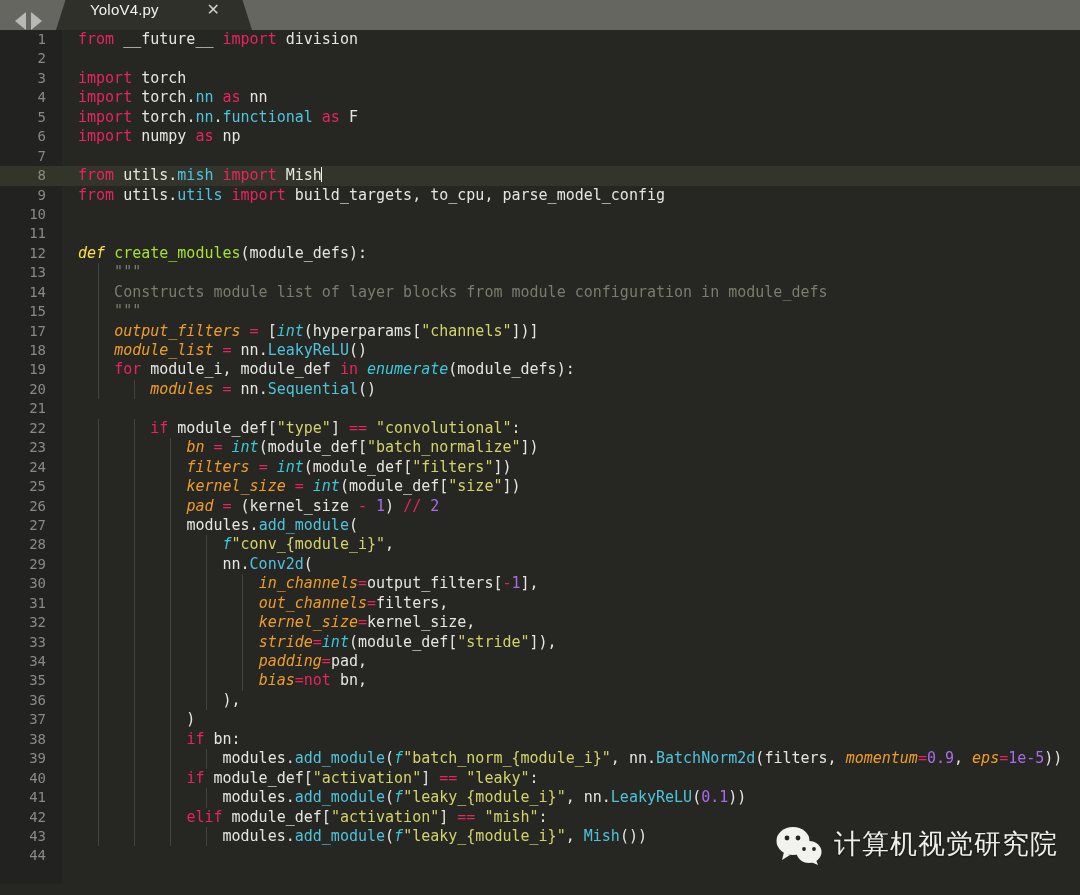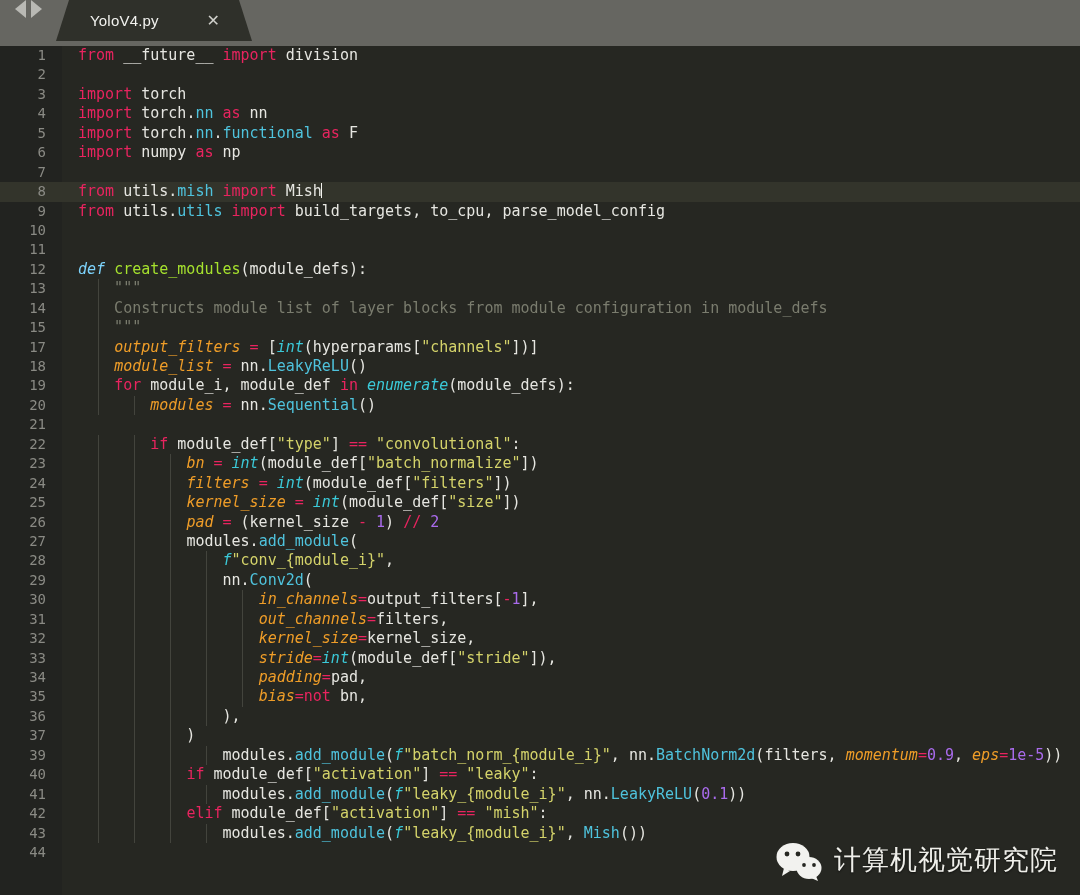--- a/index.html
+++ b/index.html
@@ -19,24 +19,24 @@
     position: relative;
     width: 1080px;
     height: 895px;
     background: #262722;
     overflow: hidden;
   }
 
   
   #tabbar {
     position: relative;
-    height: 46px;
+    height: 30px;
     background: #666661;
     display: flex;
-    align-items: flex-start;
+    align-items: flex-end;
     overflow: hidden;
   }
   #nav-arrows {
     width: 56px;
     display: flex;
     align-items: center;
     justify-content: center;
     gap: 5px;
     flex: 0 0 auto;
   }
@@ -129,21 +129,21 @@
   .guide {
     position: absolute;
     top: 0;
     width: 1px;
     height: 100%;
     background: #43443d;
   }
 
   
   .kw   { color: #e8245f; }            
-  .defk { color: #7dd3fc; font-style: italic; }  
+  .defk { color: #fde047; font-style: italic; }  
   .fn   { color: #a6e22e; }            
   .par  { color: #ef9d28; font-style: italic; }  
   .str  { color: #d4d36a; }            
   .num  { color: #a96bec; }            
   .bi   { color: #3bc9d8; font-style: italic; }  
   .cls  { color: #4fc3dd; }            
   .com  { color: #7a7c6e; }            
   .op   { color: #e8245f; }
   .pl   { color: #e6e6e1; }            
   .fpfx { color: #3bc9d8; font-style: italic; }  
@@ -225,20 +225,21 @@
         <div class="line"><div class="ln">28</div><div class="lc"><div class="guide" style="left: 36.08px;"></div><div class="guide" style="left: 72.16px;"></div><div class="guide" style="left: 108.24px;"></div><div class="guide" style="left: 144.32px;"></div><span>                <span class="fpfx">f</span><span class="str">"conv_{module_i}"</span>,</span></div></div>
         <div class="line"><div class="ln">29</div><div class="lc"><div class="guide" style="left: 36.08px;"></div><div class="guide" style="left: 72.16px;"></div><div class="guide" style="left: 108.24px;"></div><div class="guide" style="left: 144.32px;"></div><span>                <span class="pl">nn</span>.<span class="cls">Conv2d</span>(</span></div></div>
         <div class="line"><div class="ln">30</div><div class="lc"><div class="guide" style="left: 36.08px;"></div><div class="guide" style="left: 72.16px;"></div><div class="guide" style="left: 108.24px;"></div><div class="guide" style="left: 144.32px;"></div><div class="guide" style="left: 180.4px;"></div><span>                    <span class="par">in_channels</span><span class="op">=</span><span class="pl">output_filters</span>[<span class="op">-</span><span class="num">1</span>],</span></div></div>
         <div class="line"><div class="ln">31</div><div class="lc"><div class="guide" style="left: 36.08px;"></div><div class="guide" style="left: 72.16px;"></div><div class="guide" style="left: 108.24px;"></div><div class="guide" style="left: 144.32px;"></div><div class="guide" style="left: 180.4px;"></div><span>                    <span class="par">out_channels</span><span class="op">=</span><span class="pl">filters</span>,</span></div></div>
         <div class="line"><div class="ln">32</div><div class="lc"><div class="guide" style="left: 36.08px;"></div><div class="guide" style="left: 72.16px;"></div><div class="guide" style="left: 108.24px;"></div><div class="guide" style="left: 144.32px;"></div><div class="guide" style="left: 180.4px;"></div><span>                    <span class="par">kernel_size</span><span class="op">=</span><span class="pl">kernel_size</span>,</span></div></div>
         <div class="line"><div class="ln">33</div><div class="lc"><div class="guide" style="left: 36.08px;"></div><div class="guide" style="left: 72.16px;"></div><div class="guide" style="left: 108.24px;"></div><div class="guide" style="left: 144.32px;"></div><div class="guide" style="left: 180.4px;"></div><span>                    <span class="par">stride</span><span class="op">=</span><span class="bi">int</span>(<span class="pl">module_def</span>[<span class="str">"stride"</span>]),</span></div></div>
         <div class="line"><div class="ln">34</div><div class="lc"><div class="guide" style="left: 36.08px;"></div><div class="guide" style="left: 72.16px;"></div><div class="guide" style="left: 108.24px;"></div><div class="guide" style="left: 144.32px;"></div><div class="guide" style="left: 180.4px;"></div><span>                    <span class="par">padding</span><span class="op">=</span><span class="pl">pad</span>,</span></div></div>
         <div class="line"><div class="ln">35</div><div class="lc"><div class="guide" style="left: 36.08px;"></div><div class="guide" style="left: 72.16px;"></div><div class="guide" style="left: 108.24px;"></div><div class="guide" style="left: 144.32px;"></div><div class="guide" style="left: 180.4px;"></div><span>                    <span class="par">bias</span><span class="op">=</span><span class="kw">not</span> <span class="pl">bn</span>,</span></div></div>
         <div class="line"><div class="ln">36</div><div class="lc"><div class="guide" style="left: 36.08px;"></div><div class="guide" style="left: 72.16px;"></div><div class="guide" style="left: 108.24px;"></div><div class="guide" style="left: 144.32px;"></div><span>                ),</span></div></div>
         <div class="line"><div class="ln">37</div><div class="lc"><div class="guide" style="left: 36.08px;"></div><div class="guide" style="left: 72.16px;"></div><div class="guide" style="left: 108.24px;"></div><span>            )</span></div></div>
+        <div class="line"><div class="ln">38</div><div class="lc"><div class="guide" style="left: 36.08px;"></div><div class="guide" style="left: 72.16px;"></div><div class="guide" style="left: 108.24px;"></div><span>            <span class="kw">if</span> <span class="pl">bn</span>:</span></div></div>
         <div class="line"><div class="ln">39</div><div class="lc"><div class="guide" style="left: 36.08px;"></div><div class="guide" style="left: 72.16px;"></div><div class="guide" style="left: 108.24px;"></div><div class="guide" style="left: 144.32px;"></div><span>                <span class="pl">modules</span>.<span class="cls">add_module</span>(<span class="fpfx">f</span><span class="str">"batch_norm_{module_i}"</span>, <span class="pl">nn</span>.<span class="cls">BatchNorm2d</span>(<span class="pl">filters</span>, <span class="par">momentum</span><span class="op">=</span><span class="num">0.9</span>, <span class="par">eps</span><span class="op">=</span><span class="num">1e-5</span>))</span></div></div>
         <div class="line"><div class="ln">40</div><div class="lc"><div class="guide" style="left: 36.08px;"></div><div class="guide" style="left: 72.16px;"></div><div class="guide" style="left: 108.24px;"></div><span>            <span class="kw">if</span> <span class="pl">module_def</span>[<span class="str">"activation"</span>] <span class="op">==</span> <span class="str">"leaky"</span>:</span></div></div>
         <div class="line"><div class="ln">41</div><div class="lc"><div class="guide" style="left: 36.08px;"></div><div class="guide" style="left: 72.16px;"></div><div class="guide" style="left: 108.24px;"></div><div class="guide" style="left: 144.32px;"></div><span>                <span class="pl">modules</span>.<span class="cls">add_module</span>(<span class="fpfx">f</span><span class="str">"leaky_{module_i}"</span>, <span class="pl">nn</span>.<span class="cls">LeakyReLU</span>(<span class="num">0.1</span>))</span></div></div>
         <div class="line"><div class="ln">42</div><div class="lc"><div class="guide" style="left: 36.08px;"></div><div class="guide" style="left: 72.16px;"></div><div class="guide" style="left: 108.24px;"></div><span>            <span class="kw">elif</span> <span class="pl">module_def</span>[<span class="str">"activation"</span>] <span class="op">==</span> <span class="str">"mish"</span>:</span></div></div>
         <div class="line"><div class="ln">43</div><div class="lc"><div class="guide" style="left: 36.08px;"></div><div class="guide" style="left: 72.16px;"></div><div class="guide" style="left: 108.24px;"></div><div class="guide" style="left: 144.32px;"></div><span>                <span class="pl">modules</span>.<span class="cls">add_module</span>(<span class="fpfx">f</span><span class="str">"leaky_{module_i}"</span>, <span class="cls">Mish</span>())</span></div></div>
         <div class="line"><div class="ln">44</div><div class="lc"><span></span></div></div>
       </div>
 
     <div id="watermark">
       <svg id="wechat-logo" viewBox="0 0 46 40">

